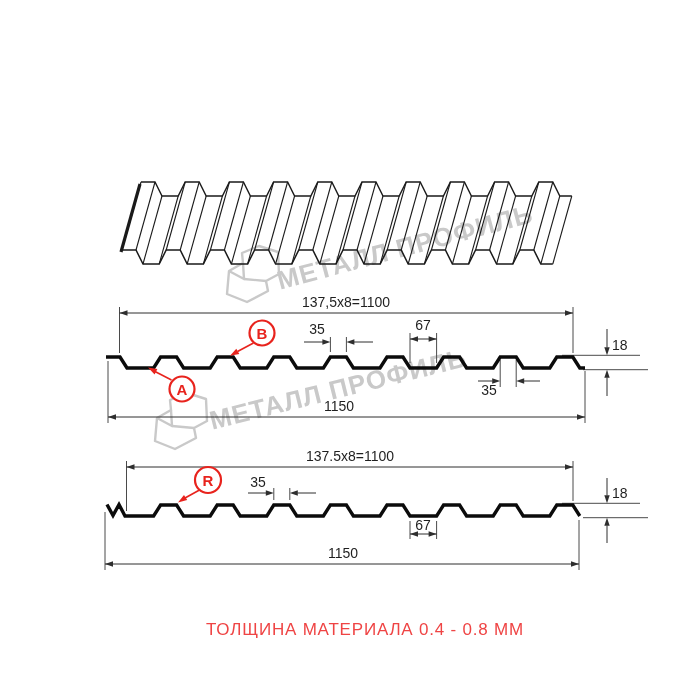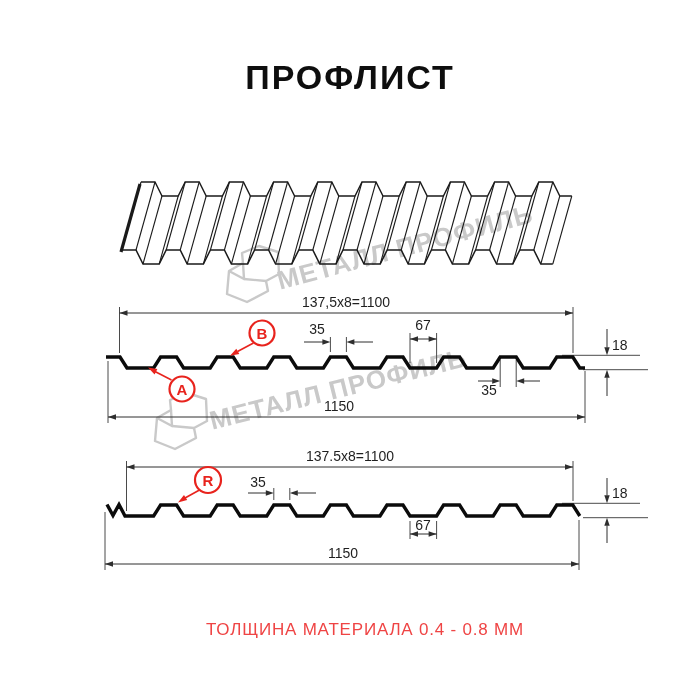--- a/index.html
+++ b/index.html
@@ -14,21 +14,20 @@
   svg text{font-family:"Liberation Sans",sans-serif;}
   .dimtxt{font-size:14px;fill:#1f1f1f;}
   .redtxt{font-size:15px;font-weight:700;fill:#e8231d;}
   .wmtxt{font-size:26px;font-weight:700;fill:#c9c9c9;letter-spacing:1px;}
 </style>
 </head>
 <body>
 
 <div id="canvas">
 
-  <div class="title">ПРОФЛИСТ</div>
 
   <svg id="drawing" width="700" height="700" viewBox="0 0 700 700" style="position:absolute;left:0;top:0;">
 
     <g>
       <g id="mp-logo" fill="none" stroke="#c9c9c9" stroke-width="2.4" stroke-linejoin="round">
         <path d="M155 441 L157 418 L171 410 L170 400 L187 393 L206 399 L207 421 L194 428 L196 438 L175 449 Z"></path>
         <path d="M157 418 L172 426 L171 410"></path>
         <path d="M172 426 L194 428"></path>
       </g>
       <use href="#mp-logo" transform="translate(72,-147)"></use>

